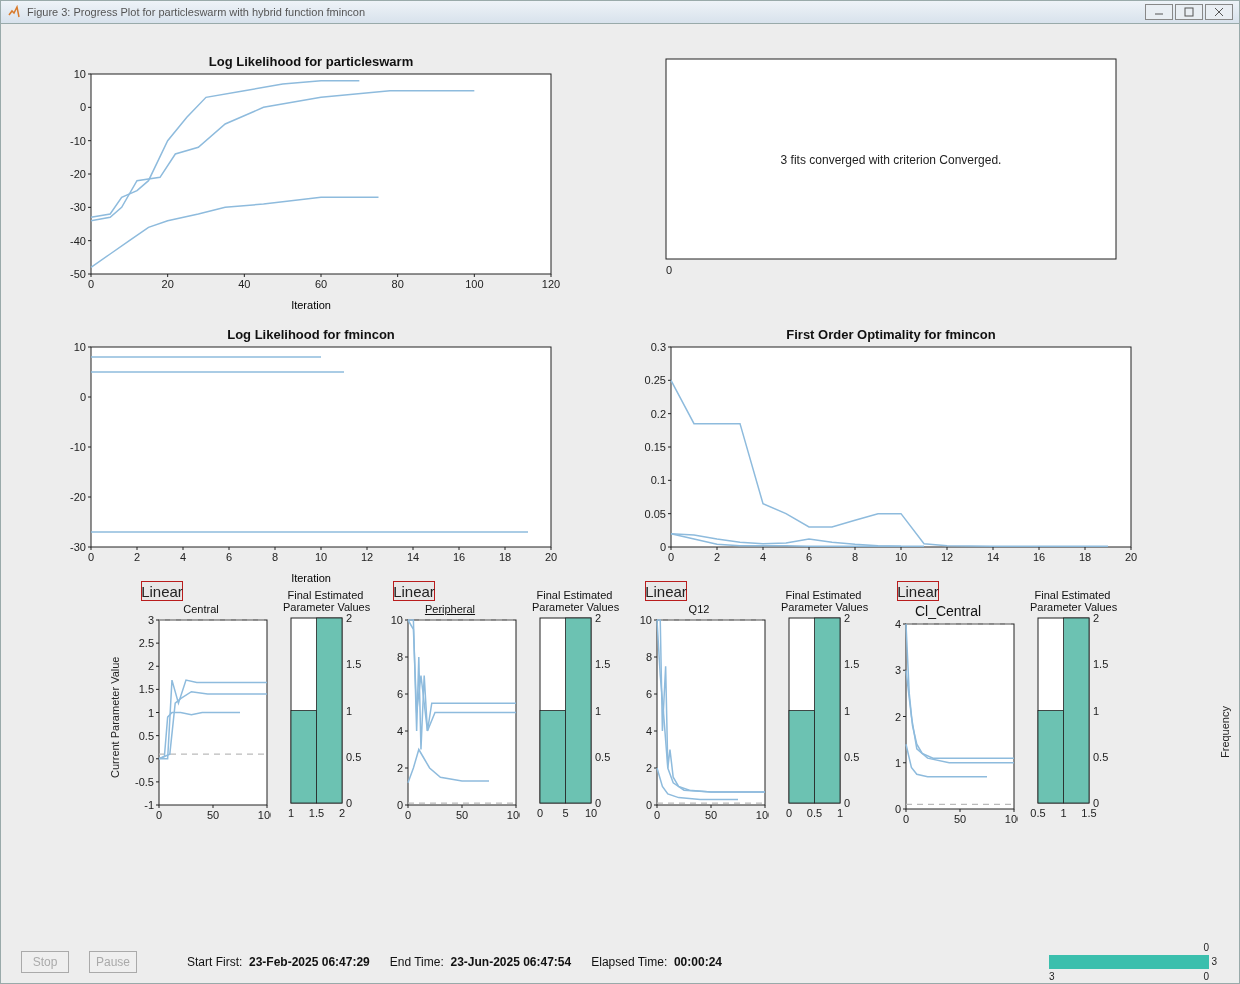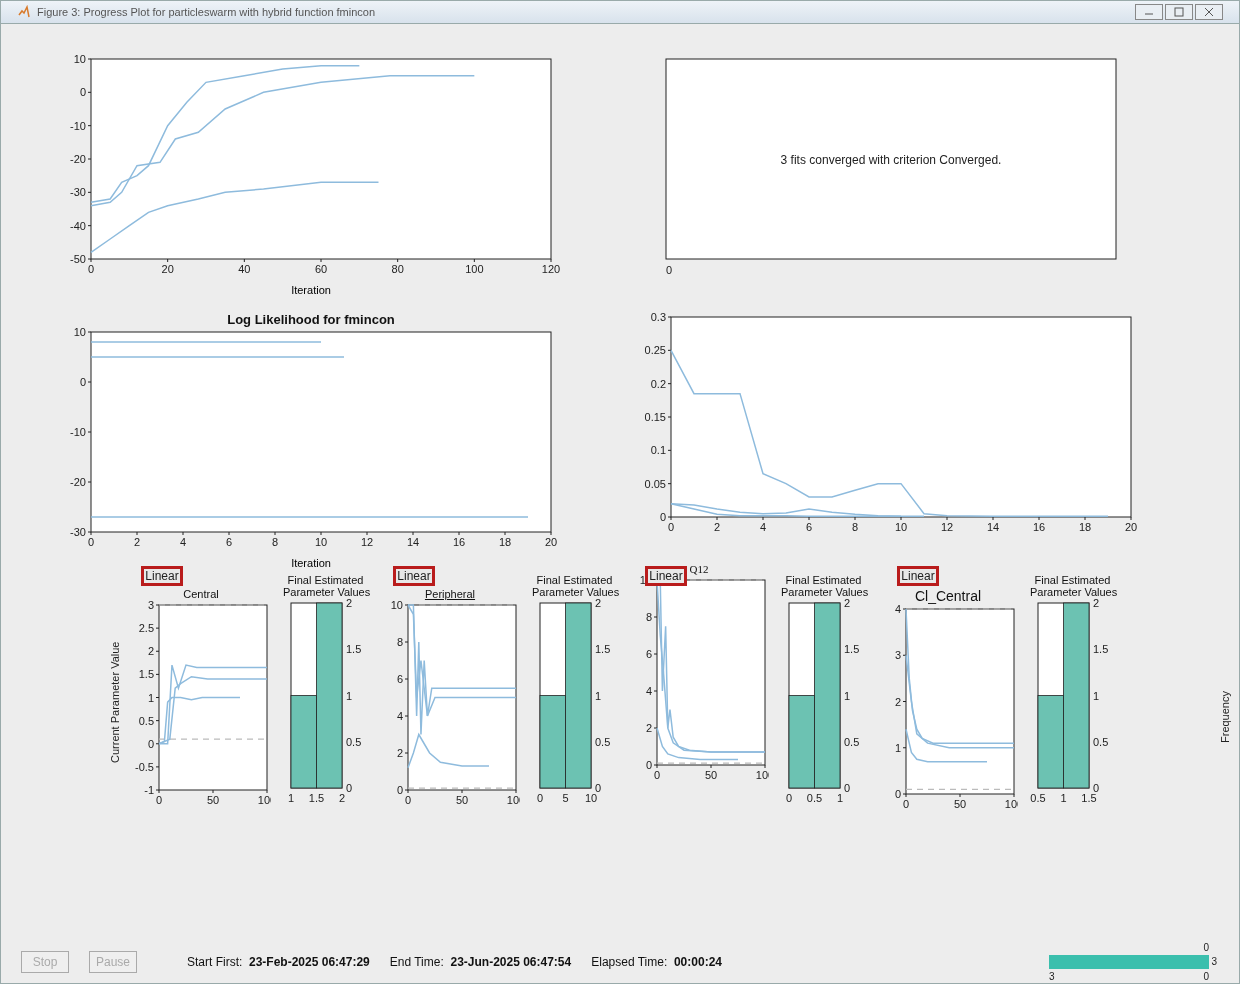--- a/index.html
+++ b/index.html
@@ -1,28 +1,28 @@
 <!DOCTYPE html>
 <html><head>
 <meta charset="utf-8">
 <style>
   * { box-sizing: border-box; margin: 0; padding: 0; }
   body { font-family: Arial, sans-serif; font-size: 11px; background: #fff; }
-  .titlebar { height: 24px; background: linear-gradient(#eef3f8,#d8e2ec); border: 1px solid #9aa; display: flex; align-items: center; padding: 0 16px; color: #555; gap:6px;}
+  .titlebar { height: 24px; background: linear-gradient(#eef3f8,#d8e2ec); border: 1px solid #9aa; display: flex; align-items: center; padding: 0 6px; color: #555; gap:6px;}
   .titlebar .ico { width:14px;height:14px;display:flex;align-items:center;justify-content:center;}
   .titlebar .wctrls { margin-left:auto; display:flex; gap:2px; }
   .wbtn { width:28px;height:16px;border:1px solid #888;background:#e9eef3;display:flex;align-items:center;justify-content:center;color:#555;font-size:10px;}
   .figarea { width:1240px; height:960px; background:#ededed; border:1px solid #9aa; border-top:none; position:relative; padding: 0 40px 0 40px;}
   .chart-title { font-size:13px; font-weight:bold; text-align:center; color:#111; }
   svg text { font-family: Arial, sans-serif; }
   .plotbox { fill:#fff; stroke:#222; stroke-width:1; }
   .series { fill:none; stroke:#8ebbdd; stroke-width:1.5; }
   .toprow,.midrow { display:flex; gap:40px; }
   .bottomrow { display:flex; gap:12px; margin-top:-4px;}
-  .linbtn { position:absolute; width:42px;height:20px;background:#e8e8e8;border:3px solid #b91c1c;font-size:12px;display:flex;align-items:center;justify-content:center;color:#222;}
+  .linbtn { position:absolute; width:42px;height:20px;background:#e8e8e8;border:1px solid #b91c1c;font-size:15px;display:flex;align-items:center;justify-content:center;color:#222;}
   .footer { position:absolute; bottom:10px; left:20px; right:30px; display:flex; align-items:center; gap:20px; font-size:12px; color:#111;}
   .footer .btn { width:48px;height:22px;border:1px solid #aaa;background:#efefef;color:#aaa;display:flex;align-items:center;justify-content:center;}
   .progbar { width:160px;height:14px;background:#3bbfad;position:relative;margin-left:auto;}
   .pb-label { position:absolute; font-size:10px; color:#222;}
   .dash { stroke:#bbb; stroke-width:1.2; stroke-dasharray:6 5; fill:none; }
   .bar { fill:#6cc2b2; stroke:#222; stroke-width:0.8;}
   .ylab-rot { font-size:11px; fill:#222; }
 </style>
 </head>
 <body>
@@ -51,20 +51,21 @@
           <line x1="9" y1="1" x2="1" y2="9" stroke="#555"></line>
         </svg>
       </div>
   </div>
 </div>
 
 <div class="figarea">
 
   <div class="toprow" style="padding-top:30px;">
     <div style="width:540px;">
+      <div class="chart-title">Log Likelihood for particleswarm</div>
       <svg id="svg-c1" width="540" height="230">
           <rect class="plotbox" x="50" y="5" width="460" height="200"></rect>
           <text x="45" y="209" font-size="11" fill="#222" text-anchor="end">-50</text>
           <line x1="50" y1="205" x2="47" y2="205" stroke="#222"></line>
           <text x="45" y="175.66666666666669" font-size="11" fill="#222" text-anchor="end">-40</text>
           <line x1="50" y1="171.66666666666669" x2="47" y2="171.66666666666669" stroke="#222"></line>
           <text x="45" y="142.33333333333334" font-size="11" fill="#222" text-anchor="end">-30</text>
           <line x1="50" y1="138.33333333333334" x2="47" y2="138.33333333333334" stroke="#222"></line>
           <text x="45" y="109" font-size="11" fill="#222" text-anchor="end">-20</text>
           <line x1="50" y1="105" x2="47" y2="105" stroke="#222"></line>
@@ -140,20 +141,21 @@
           <line x1="464" y1="205" x2="464" y2="208" stroke="#222"></line>
           <text x="510" y="219" font-size="11" fill="#222" text-anchor="middle">20</text>
           <line x1="510" y1="205" x2="510" y2="208" stroke="#222"></line>
           <path class="series" d="M50 15 L96 15 L142 15 L188 15 L234 15 L280 15 "></path>
           <path class="series" d="M50 30 L96 30 L142 30 L188 30 L234 30 L280 30 L303 30 "></path>
           <path class="series" d="M50 190 L96 190 L142 190 L188 190 L234 190 L280 190 L326 190 L372 190 L418 190 L464 190 L487 190 "></path>
         </svg>
       <div style="text-align:center;font-size:11px;margin-top:-2px;">Iteration</div>
     </div>
     <div style="width:540px;">
+      <div class="chart-title">First Order Optimality for fmincon</div>
       <svg id="svg-c4" width="540" height="230">
           <rect class="plotbox" x="50" y="5" width="460" height="200"></rect>
           <text x="45" y="209" font-size="11" fill="#222" text-anchor="end">0</text>
           <line x1="50" y1="205" x2="47" y2="205" stroke="#222"></line>
           <text x="45" y="175.66666666666666" font-size="11" fill="#222" text-anchor="end">0.05</text>
           <line x1="50" y1="171.66666666666666" x2="47" y2="171.66666666666666" stroke="#222"></line>
           <text x="45" y="142.33333333333331" font-size="11" fill="#222" text-anchor="end">0.1</text>
           <line x1="50" y1="138.33333333333331" x2="47" y2="138.33333333333331" stroke="#222"></line>
           <text x="45" y="109" font-size="11" fill="#222" text-anchor="end">0.15</text>
           <line x1="50" y1="105" x2="47" y2="105" stroke="#222"></line>
@@ -307,21 +309,21 @@
           <text x="63" y="9" font-size="11" fill="#222" text-anchor="start">2</text>
           <text x="8" y="204" font-size="11" fill="#222" text-anchor="middle">0</text>
           <text x="33.5" y="204" font-size="11" fill="#222" text-anchor="middle">5</text>
           <text x="59" y="204" font-size="11" fill="#222" text-anchor="middle">10</text>
           <rect class="bar" x="8" y="97.5" width="25.5" height="92.5"></rect>
           <rect class="bar" x="33.5" y="5" width="25.5" height="185"></rect>
         </svg>
     </div>
 
     <div style="width:140px;">
-      <div class="chart-title" style="font-size:11px;font-weight:normal;font-family:Liberation Serif, serif;">Q12</div>
+      <div class="chart-title" style="font-size:11px;font-weight:normal;margin-top:25px;">Q12</div>
       <svg id="svg-pq" width="140" height="210">
           <rect class="plotbox" x="28" y="5" width="108" height="185"></rect>
           <text x="23" y="194" font-size="11" fill="#222" text-anchor="end">0</text>
           <line x1="28" y1="190" x2="25" y2="190" stroke="#222"></line>
           <text x="23" y="157" font-size="11" fill="#222" text-anchor="end">2</text>
           <line x1="28" y1="153" x2="25" y2="153" stroke="#222"></line>
           <text x="23" y="120" font-size="11" fill="#222" text-anchor="end">4</text>
           <line x1="28" y1="116" x2="25" y2="116" stroke="#222"></line>
           <text x="23" y="83" font-size="11" fill="#222" text-anchor="end">6</text>
           <line x1="28" y1="79" x2="25" y2="79" stroke="#222"></line>

